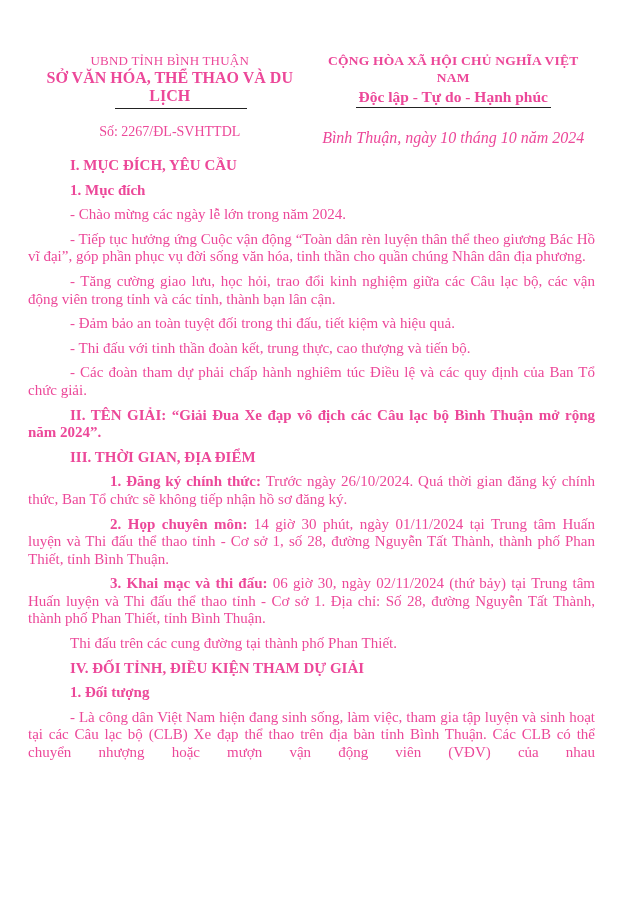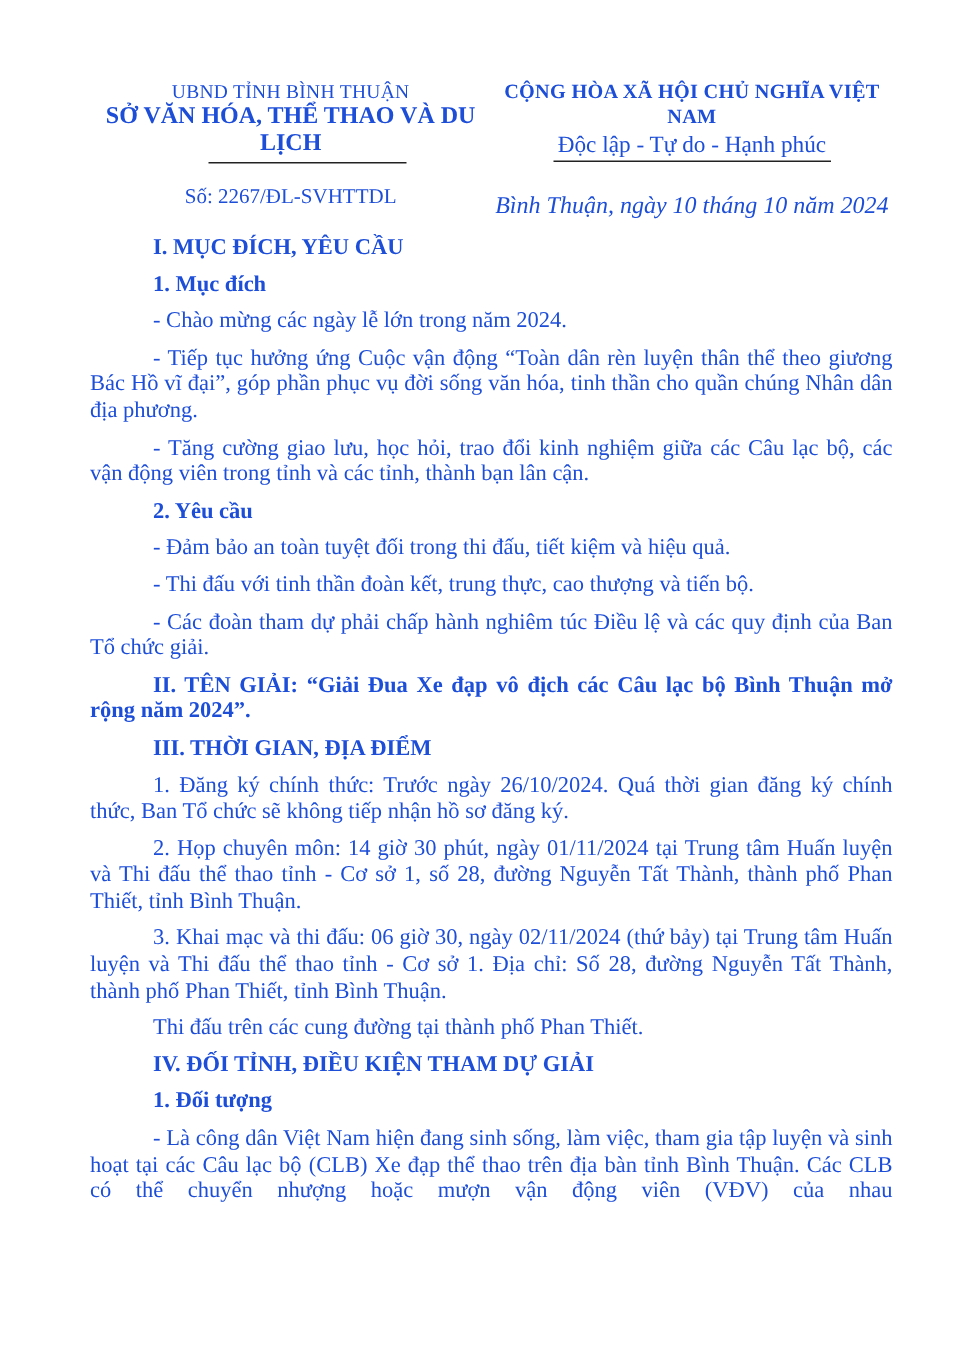--- a/index.html
+++ b/index.html
@@ -4,37 +4,37 @@
 <style>
   html, body { margin: 0; padding: 0; }
   body {
     width: 636px; height: 900px;
     background: #ffffff;
     overflow: hidden;
   }
   .doc {
     box-sizing: border-box;
     width: 636px; height: 648px;
-    padding: 52px 41px 0 60px;
+    padding: 52px 41px 0 28px;
     font-family: "Liberation Serif", "DejaVu Serif", serif;
-    color: #1d4ed8;
+    color: #ec4899;
   }
   .header { display: flex; }
   .hcol { width: 50%; text-align: center; }
   .h-line1 { font-size: 13px; line-height: 17px; letter-spacing: .2px; }
   .left .h-line2 { font-size: 16px; font-weight: bold; line-height: 18px; }
   .right .h-line1 { font-weight: bold; font-size: 13.5px; }
   .short-rule {
     width: 132px; border-top: 1.5px solid #222;
     margin: 3px auto 0; transform: translateX(11px);
   }
   .doc-number { font-size: 14px; margin-top: 13px; line-height: 19px; }
   .motto-wrap { margin-top: 1px; }
   .motto {
-    display: inline-block; font-weight: normal; font-size: 15.5px;
+    display: inline-block; font-weight: bold; font-size: 15.5px;
     line-height: 19px; border-bottom: 1.5px solid #222; padding: 0 3px 1px;
   }
   .date-line { font-style: italic; font-size: 16px; margin-top: 20px; line-height: 19px; }
 
   .title-block { margin-top: 14px; text-align: center; }
   .title1 { font-weight: bold; font-size: 16px; line-height: 20px; }
   .title2 { font-weight: bold; font-size: 15.5px; line-height: 20px; }
   .title-rule {
     width: 160px; border-top: 1.6px solid #222;
     margin: 2px auto 0; transform: translateX(27px);
@@ -44,21 +44,21 @@
   .body-text p {
     margin: 7px 0;
     font-size: 15px;
     line-height: 17.6px;
     text-align: justify;
     text-indent: 42px;
   }
   .body-text p.heading { font-weight: bold; }
   .body-text p.subheading { font-weight: bold; }
   .body-text p.cut { text-align-last: justify; }
-  .body-text b { font-weight: normal; }
+  .body-text b { font-weight: bold; margin-left: 40px; }
 </style>
 </head>
 <body>
 
 <div class="doc">
 
   <div class="header">
     <div class="hcol left">
       <div class="h-line1">UBND TỈNH BÌNH THUẬN</div>
       <div class="h-line2">SỞ VĂN HÓA, THỂ THAO VÀ DU LỊCH</div>
@@ -74,21 +74,20 @@
     </div>
   </div>
 
 
   <div class="body-text">
       <p class="heading">I. MỤC ĐÍCH, YÊU CẦU</p>
       <p class="subheading">1. Mục đích</p>
       <p class="para">- Chào mừng các ngày lễ lớn trong năm 2024.</p>
       <p class="para">- Tiếp tục hưởng ứng Cuộc vận động “Toàn dân rèn luyện thân thể theo giương Bác Hồ vĩ đại”, góp phần phục vụ đời sống văn hóa, tinh thần cho quần chúng Nhân dân địa phương.</p>
       <p class="para">- Tăng cường giao lưu, học hỏi, trao đổi kinh nghiệm giữa các Câu lạc bộ, các vận động viên trong tỉnh và các tỉnh, thành bạn lân cận.</p>
-      <p class="subheading">2. Yêu cầu</p>
       <p class="para">- Đảm bảo an toàn tuyệt đối trong thi đấu, tiết kiệm và hiệu quả.</p>
       <p class="para">- Thi đấu với tinh thần đoàn kết, trung thực, cao thượng và tiến bộ.</p>
       <p class="para">- Các đoàn tham dự phải chấp hành nghiêm túc Điều lệ và các quy định của Ban Tổ chức giải.</p>
       <p class="heading">II. TÊN GIẢI: “Giải Đua Xe đạp vô địch các Câu lạc bộ Bình Thuận mở rộng năm 2024”.</p>
       <p class="heading">III. THỜI GIAN, ĐỊA ĐIỂM</p>
       <p class="lead"><b>1. Đăng ký chính thức:</b> Trước ngày 26/10/2024. Quá thời gian đăng ký chính thức, Ban Tổ chức sẽ không tiếp nhận hồ sơ đăng ký.</p>
       <p class="lead"><b>2. Họp chuyên môn:</b> 14 giờ 30 phút, ngày 01/11/2024 tại Trung tâm Huấn luyện và Thi đấu thể thao tỉnh - Cơ sở 1, số 28, đường Nguyễn Tất Thành, thành phố Phan Thiết, tỉnh Bình Thuận.</p>
       <p class="lead"><b>3. Khai mạc và thi đấu:</b> 06 giờ 30, ngày 02/11/2024 (thứ bảy) tại Trung tâm Huấn luyện và Thi đấu thể thao tỉnh - Cơ sở 1. Địa chỉ: Số 28, đường Nguyễn Tất Thành, thành phố Phan Thiết, tỉnh Bình Thuận.</p>
       <p class="para">Thi đấu trên các cung đường tại thành phố Phan Thiết.</p>
       <p class="heading">IV. ĐỐI TỈNH, ĐIỀU KIỆN THAM DỰ GIẢI</p>

